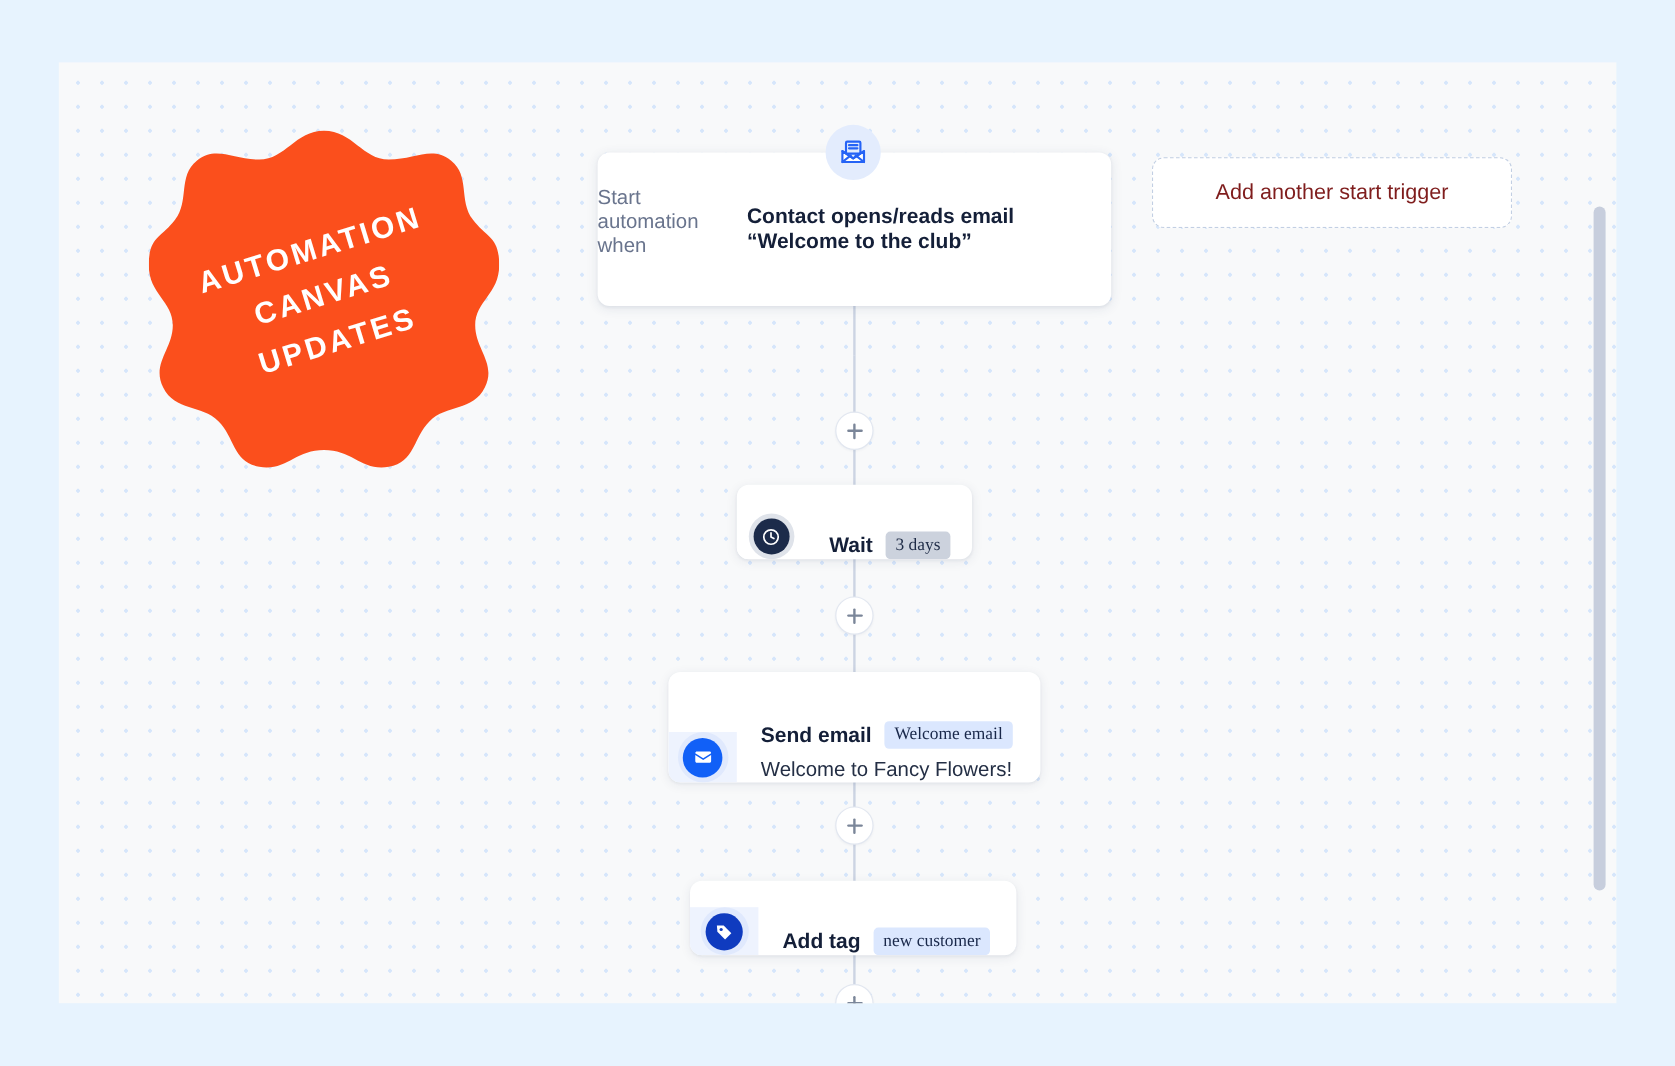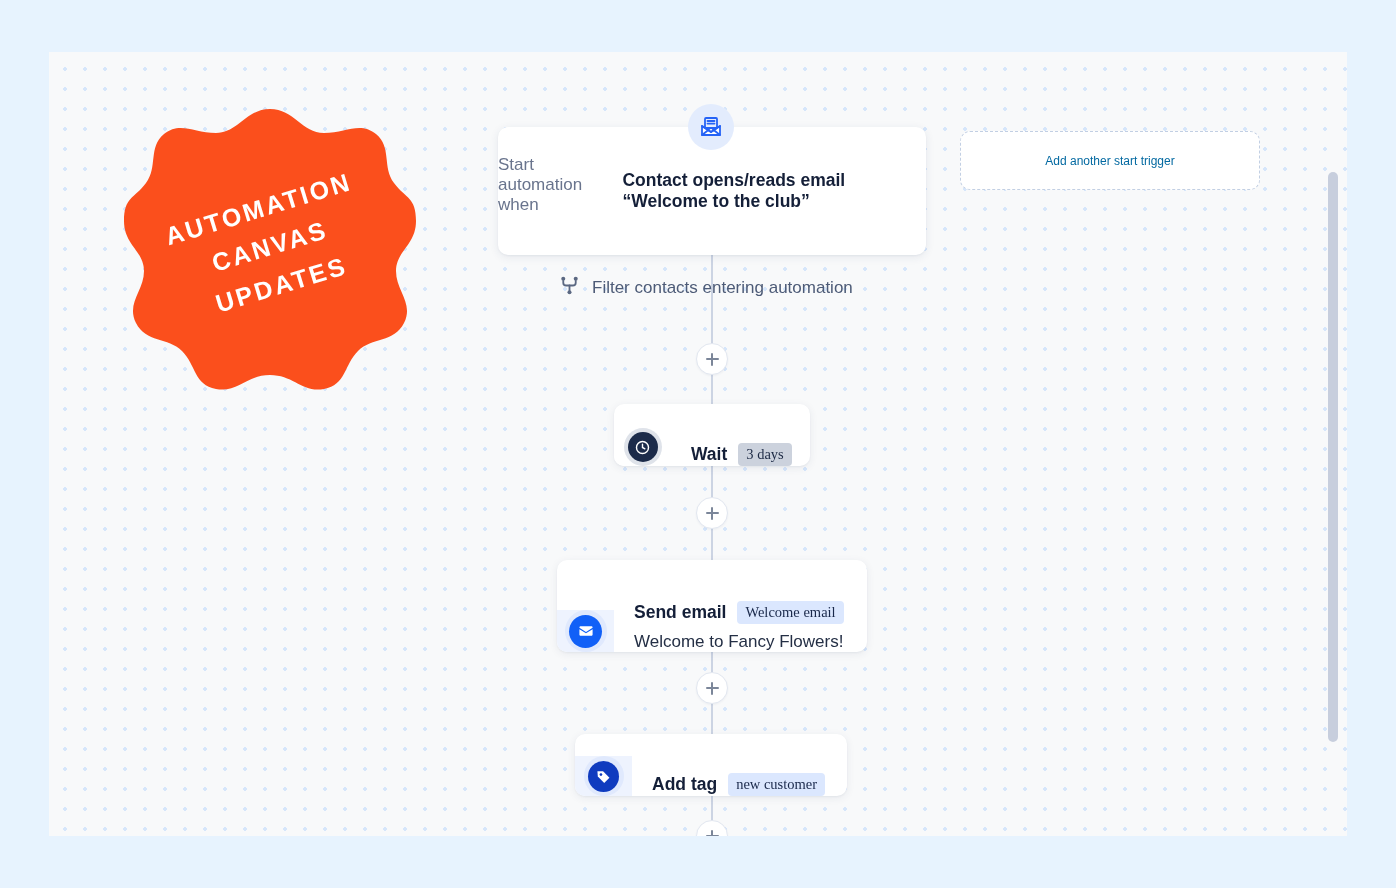--- a/index.html
+++ b/index.html
@@ -123,22 +123,22 @@
     left: 911px;
     top: 79px;
     width: 300px;
     height: 59px;
     border: 1.6px dashed #c2cfe3;
     border-radius: 10px;
     background: #ffffff;
     display: flex;
     align-items: center;
     justify-content: center;
-    color: #0369a1;
-    font-size: 12px;
+    color: #7f1d1d;
+    font-size: 18px;
     box-sizing: border-box;
   }
 
   
   .filter-row {
     position: absolute;
     left: 509px;
     top: 222px;
     display: flex;
     align-items: center;
@@ -320,32 +320,20 @@
 
     <div class="trigger-card">
       <div class="trigger-sub">Start automation when</div>
       <div class="trigger-main">Contact opens/reads email “Welcome to the club”</div>
     </div>
 
     <div class="add-trigger">
       <span>Add another start trigger</span>
     </div>
 
-    <div class="filter-row">
-      <span>
-        <svg width="23" height="23" viewBox="0 0 24 24" fill="none" stroke="#5b6882" stroke-width="1.9" stroke-linecap="round">
-          <circle cx="5.5" cy="5" r="2.1" fill="#5b6882" stroke="none"></circle>
-          <circle cx="18.5" cy="5" r="2.1" fill="#5b6882" stroke="none"></circle>
-          <circle cx="12" cy="19" r="2.1" fill="#5b6882" stroke="none"></circle>
-          <path d="M5.5 7.1 L5.5 9 Q5.5 12 8.5 12 L15.5 12 Q18.5 12 18.5 9 L18.5 7.1"></path>
-          <line x1="12" y1="12" x2="12" y2="16.9"></line>
-        </svg>
-      </span>
-      <span class="filter-label">Filter contacts entering automation</span>
-    </div>
 
     <div class="plus-btn" style="left:647px; top:291px;"></div>
     <div class="plus-btn" style="left:647px; top:445px;"></div>
     <div class="plus-btn" style="left:647px; top:620px;"></div>
     <div class="plus-btn" style="left:647px; top:768px;"></div>
 
     <div class="step-card" id="card-wait">
       <div class="step-iconpane plain" style="width:57px;">
         <div class="ring" style="width:38px;height:38px;">
           <div class="icon-circle" style="width:30px;height:30px;background:#1c2b4a;">

